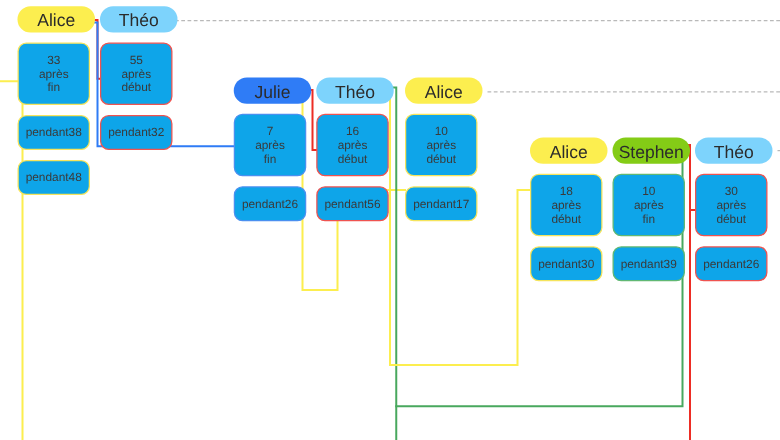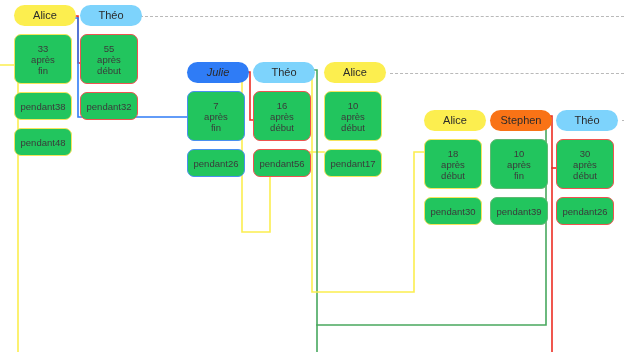--- a/index.html
+++ b/index.html
@@ -8,29 +8,29 @@
   #stage{position:absolute;left:0;top:0;width:624px;height:352px;}
 
   .wires{position:absolute;left:0;top:0;width:624px;height:352px;
          pointer-events:none;z-index:1;}
 
   .col{position:absolute;z-index:2;}
 
   .chip{
     height:21px;width:62px;border-radius:11px;
     display:flex;align-items:center;justify-content:center;
-    font-size:11px;line-height:1;white-space:nowrap;
+    font-size:14px;line-height:1;white-space:nowrap;
   }
   .chip.yellow{background:#fcee4f;color:#2b2b2b;}
   .chip.red{background:#7dd3fc;color:#2b2b2b;}
-  .chip.blue{background:#2f7cf6;color:#2b2b2b;font-style:italic;}
-  .chip.green{background:#f97316;color:#2b2b2b;}
+  .chip.blue{background:#2f7cf6;color:#2b2b2b;}
+  .chip.green{background:#84cc16;color:#2b2b2b;}
 
   .card{
-    width:58px;box-sizing:border-box;background:#22c55e;
+    width:58px;box-sizing:border-box;background:#0ea5e9;
     border:1.4px solid #ccc;border-radius:7px;
     font-size:9.5px;line-height:11px;color:#3a3a3a;
     text-align:center;padding:4px 2px;margin-top:8px;
   }
   .card.big{height:50px;display:flex;flex-direction:column;
             align-items:center;justify-content:center;padding:0;}
   .card.small{height:28px;display:flex;flex-direction:row;
               align-items:center;justify-content:center;padding:0;}
   .card .l1{display:block;}
   .card .l2{display:block;}

